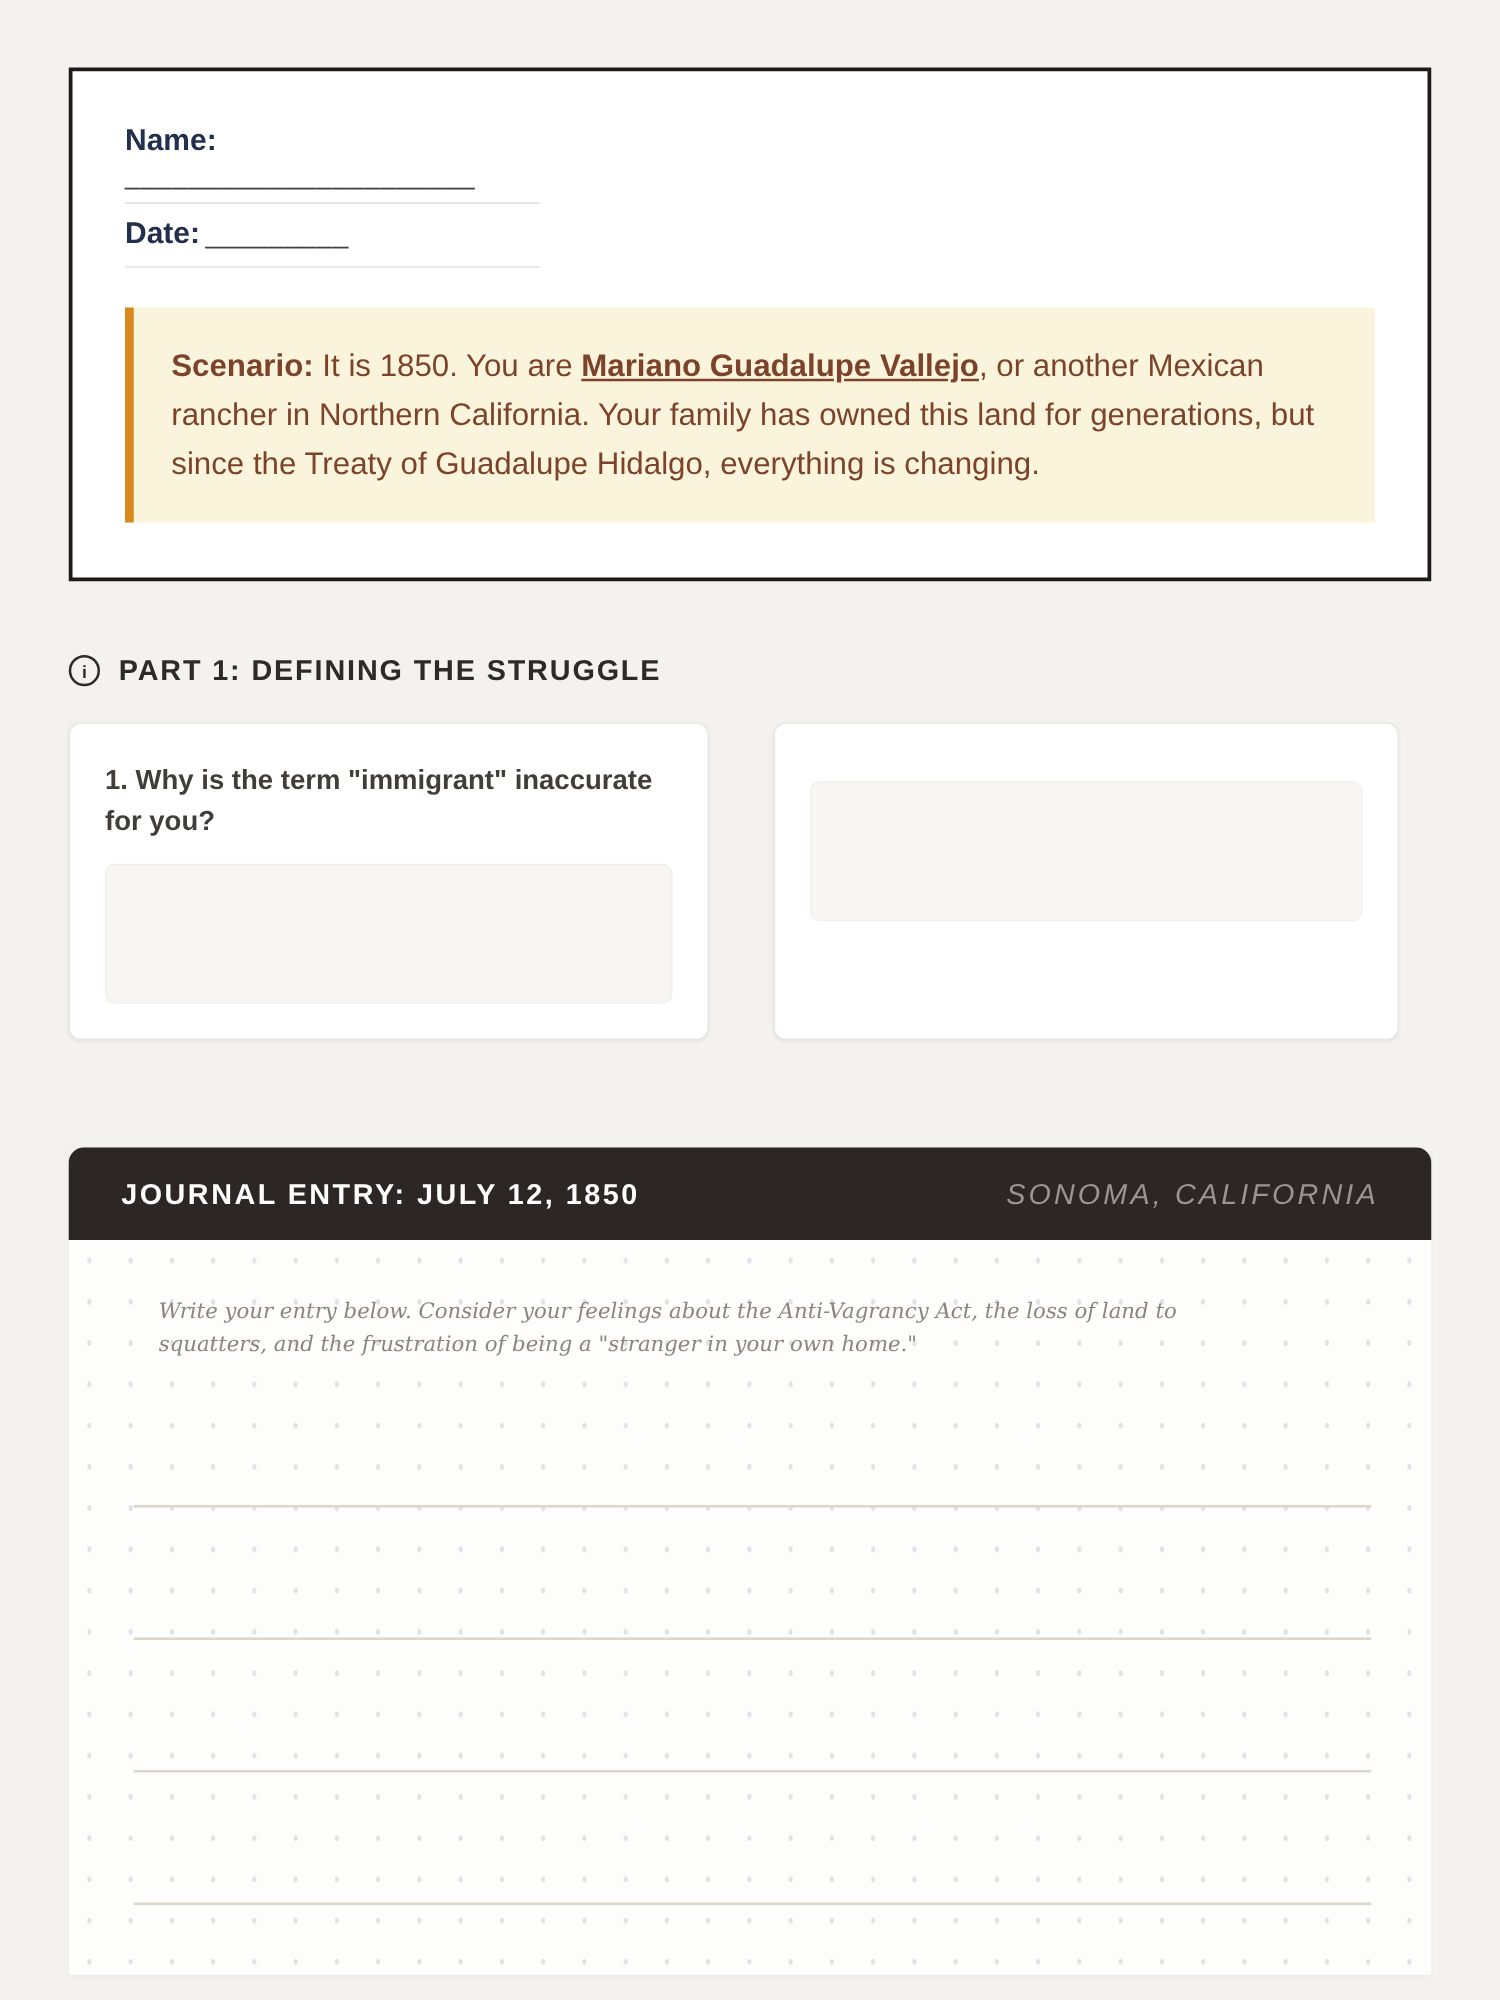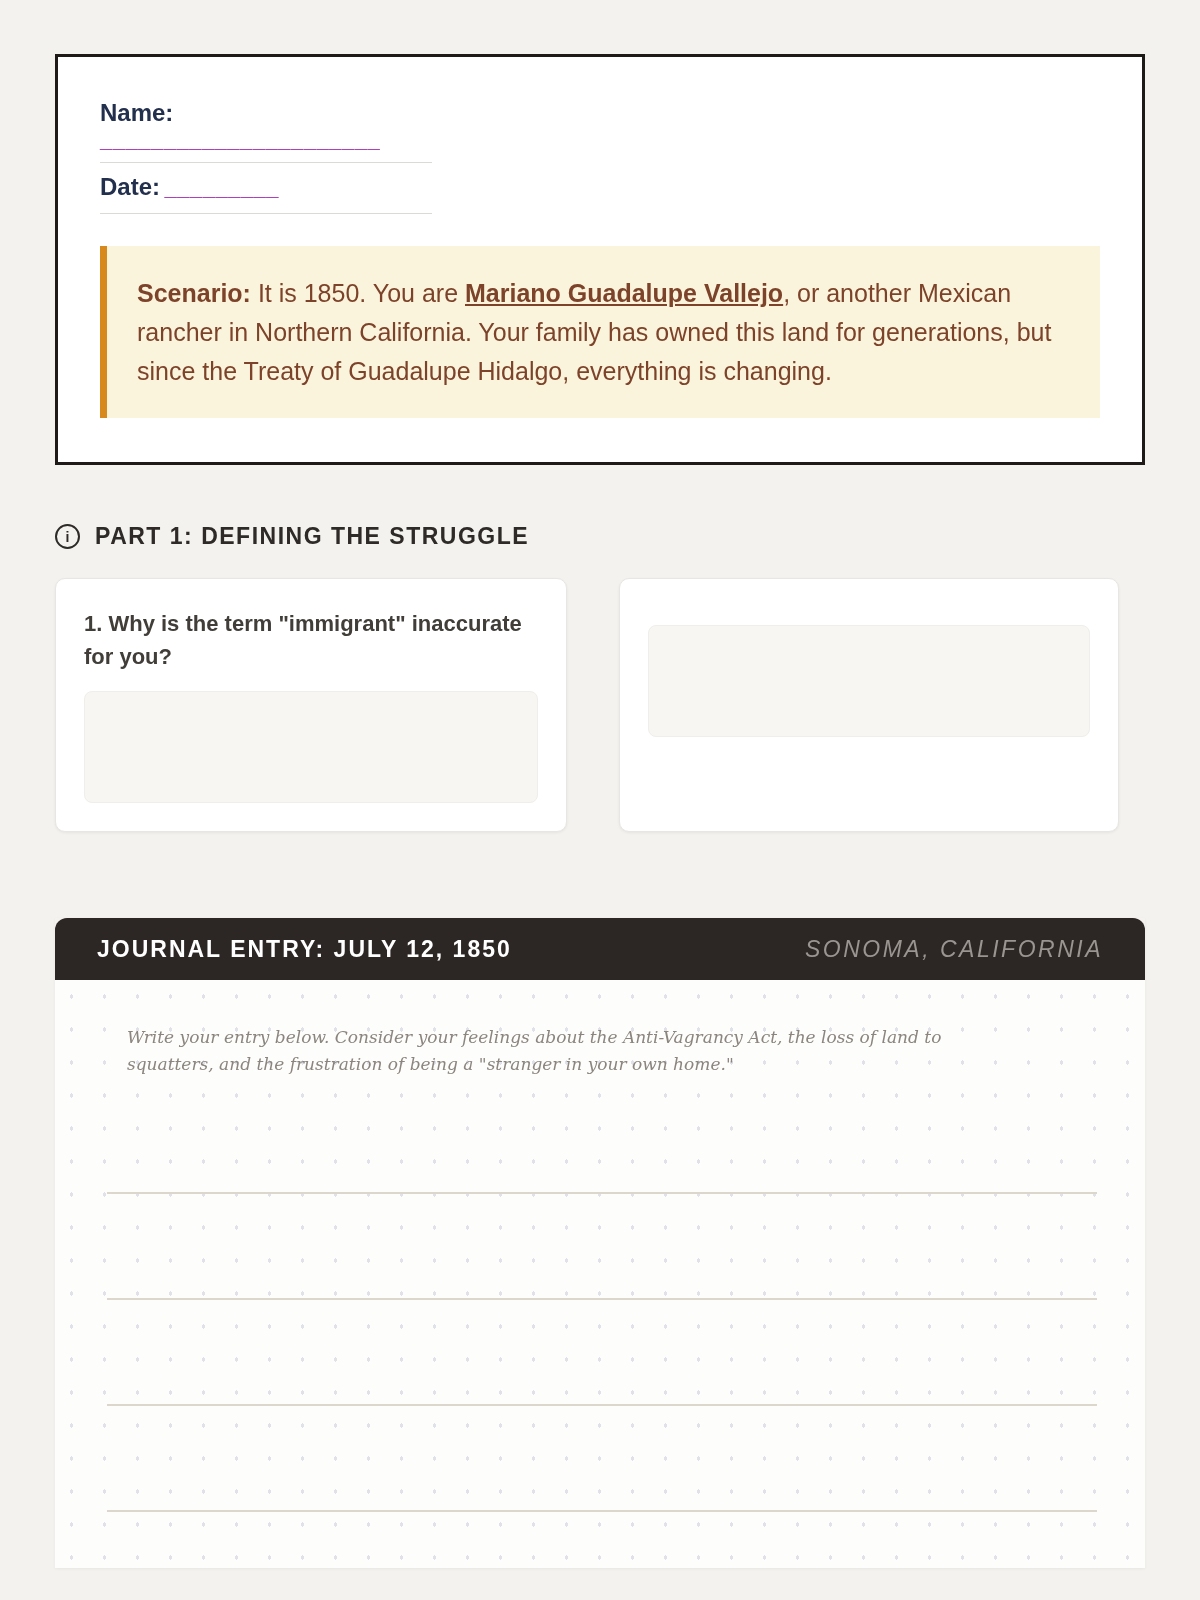--- a/index.html
+++ b/index.html
@@ -35,21 +35,21 @@
     color: #8d8782;
   }
   .name-col { width: 332px; margin-top: 4px; flex-shrink: 0; }
   .field {
     border-bottom: 1px solid #dcdad7;
     text-align: left;
     padding-bottom: 9px;
   }
   .field + .field { margin-top: 10px; padding-bottom: 12px; }
   .flabel { font-weight: 700; font-size: 24px; color: #23304d; }
-  .ffill  { font-weight: 700; font-size: 22px; color: #a21caf; letter-spacing: 0.5px; }
+  .ffill  { font-weight: 400; font-size: 22px; color: #404040; letter-spacing: 0.5px; }
 
   .scenario {
     margin-top: 32px;
     background: #faf4dc;
     border-left: 7px solid #d8891e;
     padding: 28px 30px;
     font-size: 25px;
     line-height: 1.55;
     color: #7d432a;
   }
@@ -83,21 +83,21 @@
     background: #f7f6f3;
     border: 1px solid #f0eeea;
     border-radius: 8px;
   }
 
   
   .journal { margin-top: 86px; box-shadow: 0 1px 3px rgba(0,0,0,0.05); }
   .jbar {
     background: #2c2725;
     border-radius: 12px 12px 0 0;
-    height: 62px;
+    height: 74px;
     display: flex; align-items: center; justify-content: space-between;
     padding: 12px 42px;
   }
   .jtitle { color: #ffffff; font-weight: 700; font-size: 23px; letter-spacing: 2px; }
   .jloc   { color: #9b9591; font-style: italic; font-size: 23px; letter-spacing: 2.5px; }
   .paper {
     position: relative;
     height: 588px;
     background-color: #fdfdfc;
     background-image: radial-gradient(1.6px 2.4px at 16.5px 16.5px, #e1e1e9 99%, transparent 100%);

